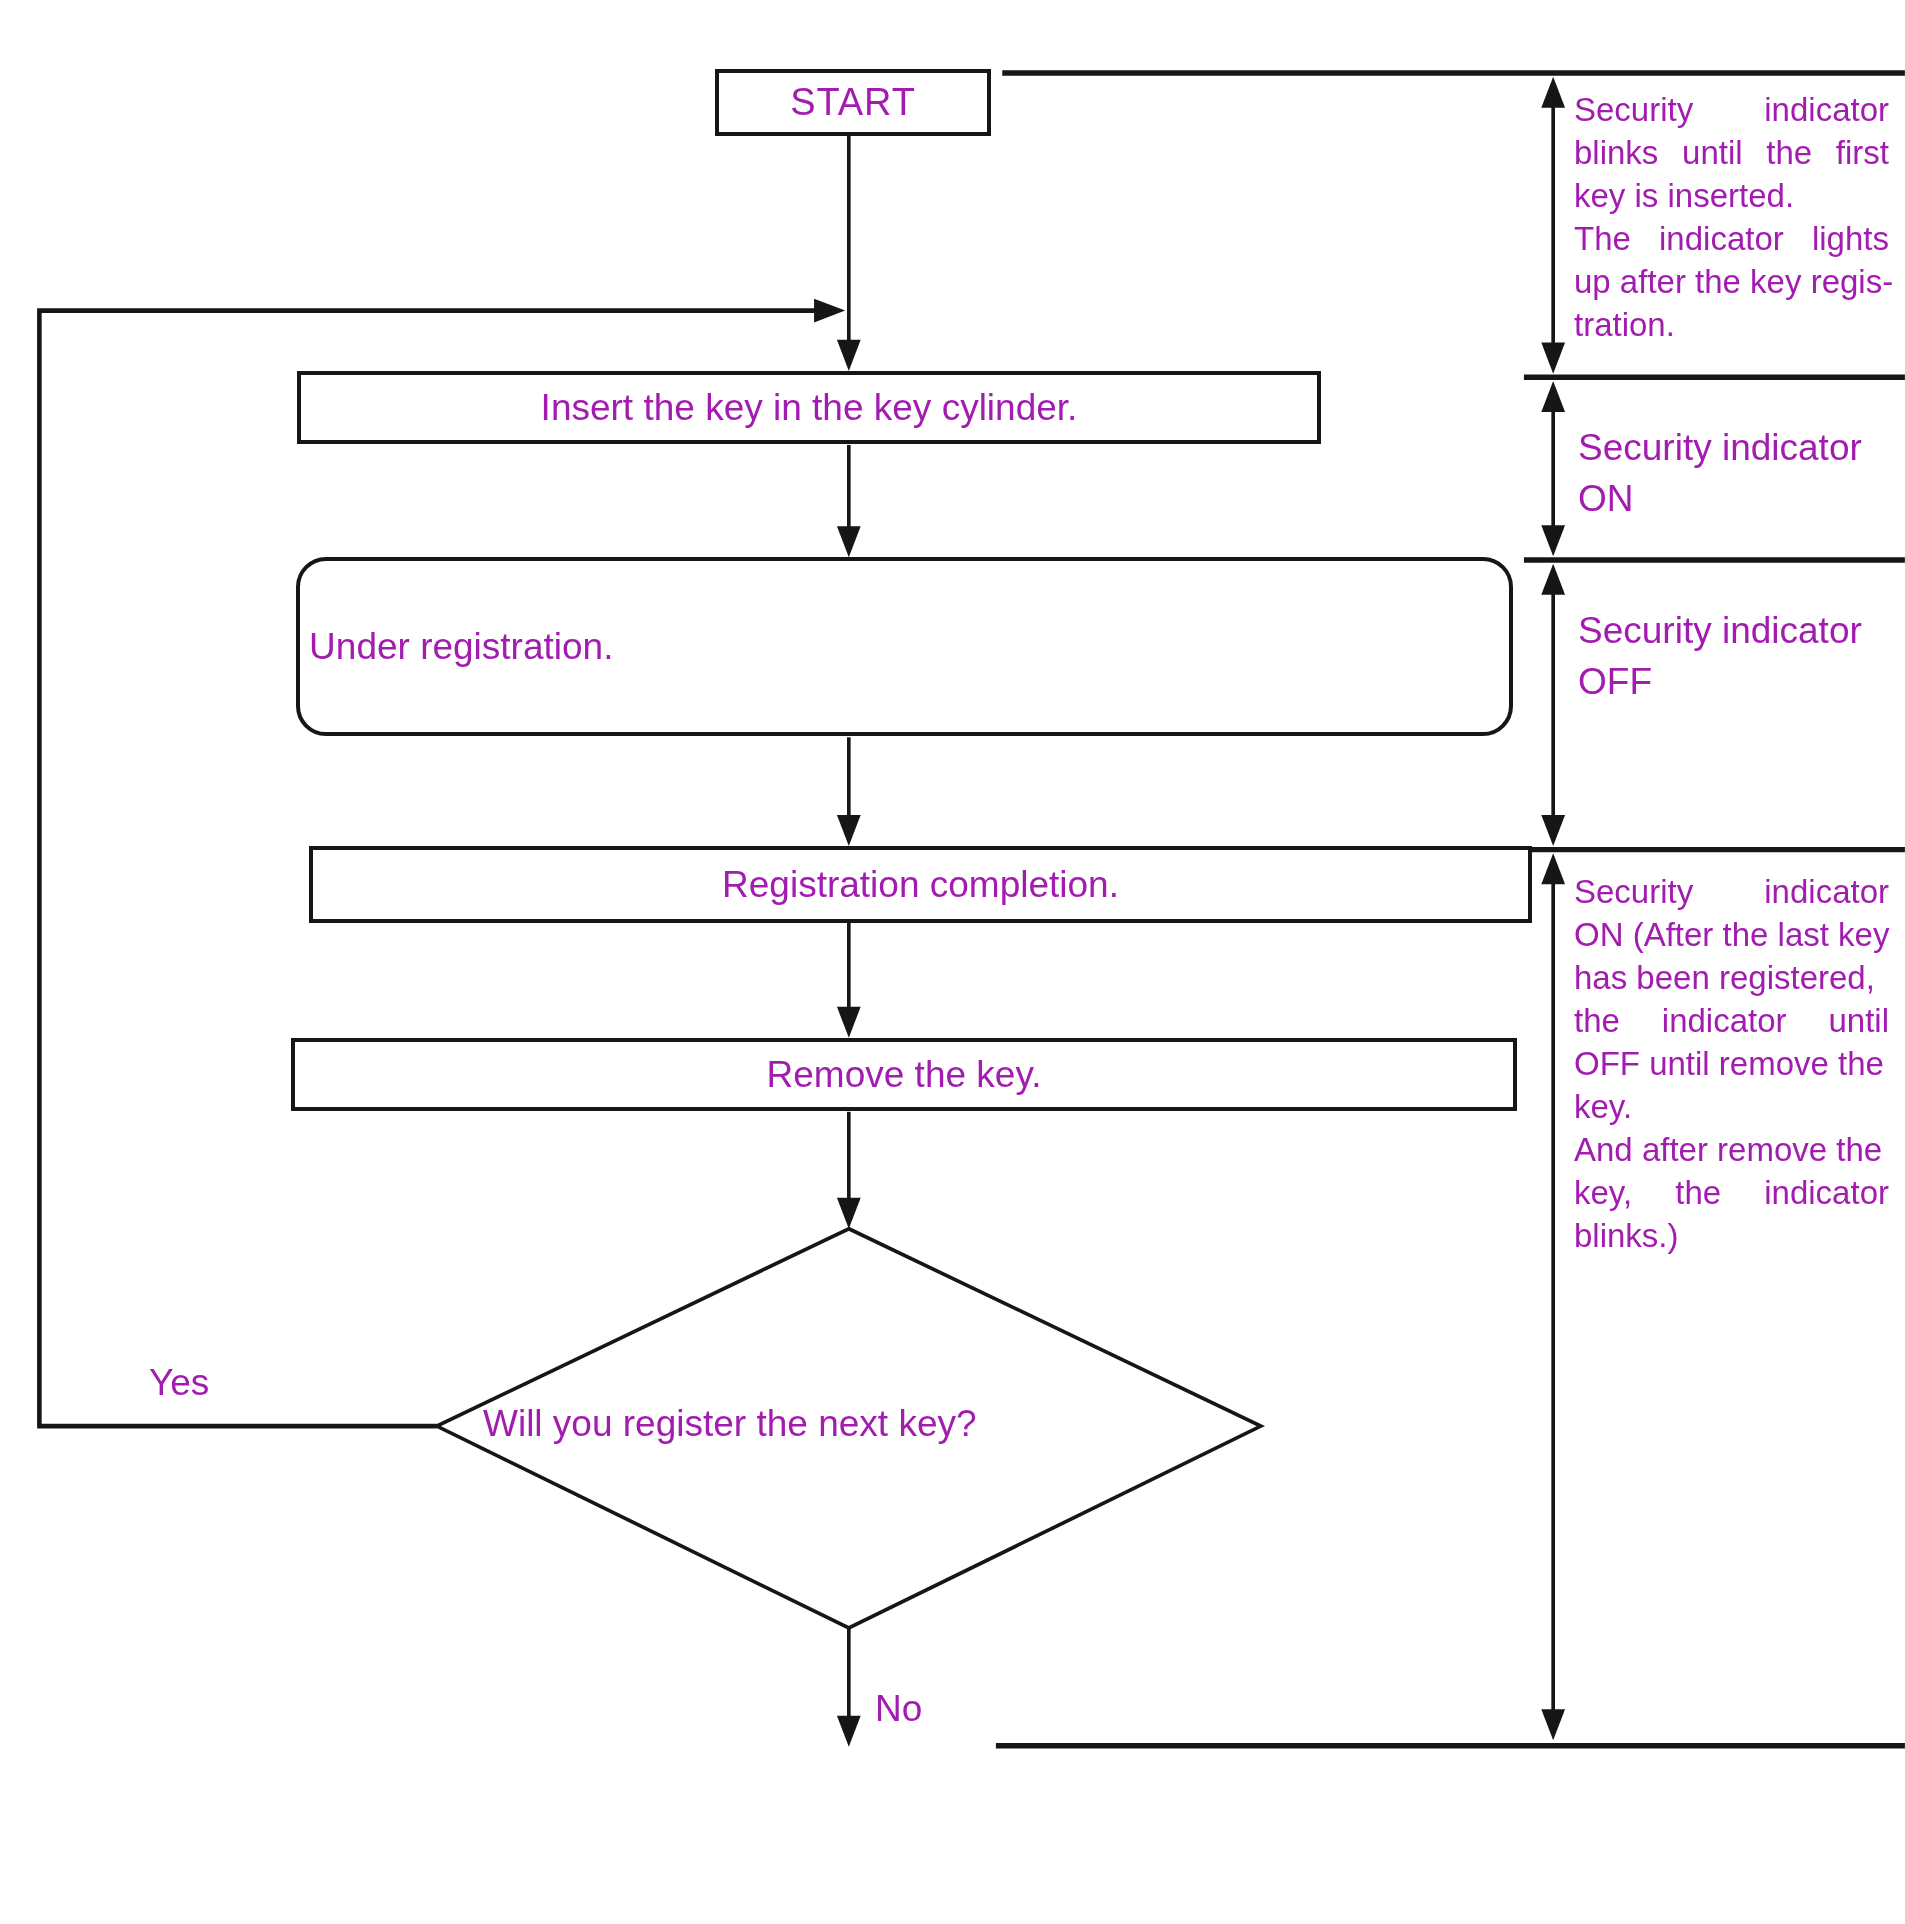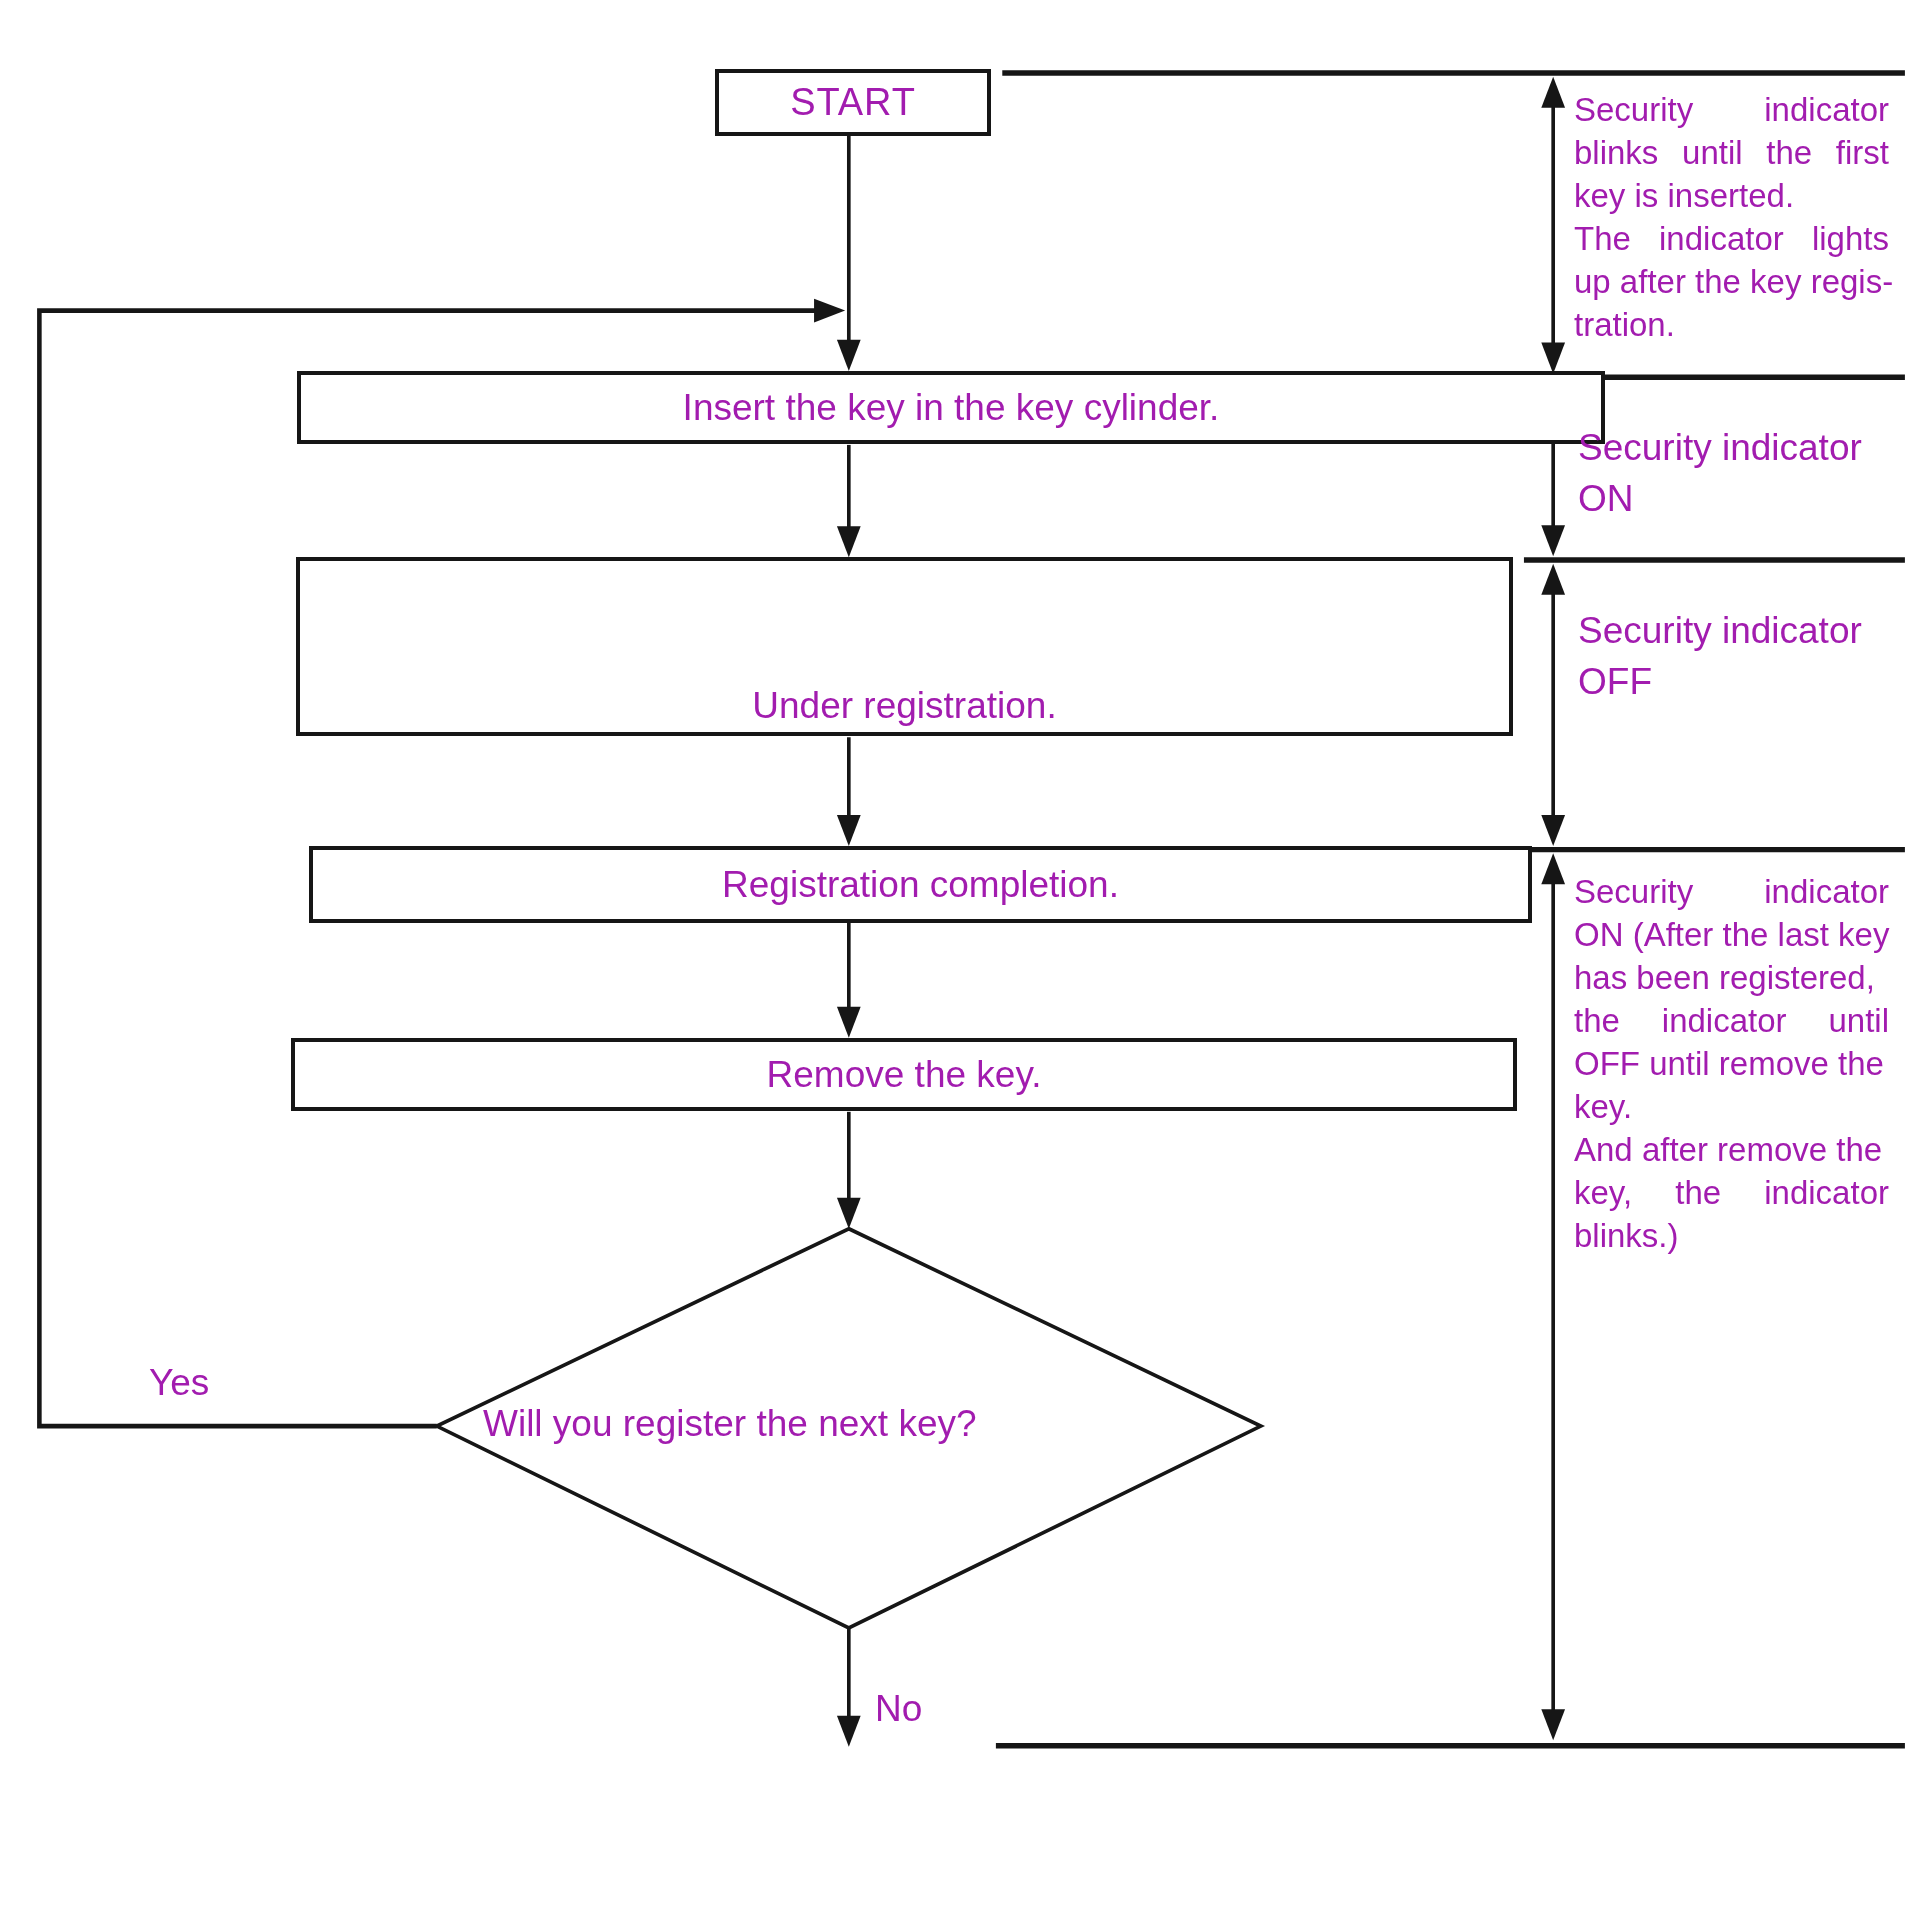--- a/index.html
+++ b/index.html
@@ -15,21 +15,21 @@
   .box{
     position:absolute;
     box-sizing:border-box;
     border:4.6px solid #161616;
     background:#fff;
     display:flex;align-items:center;justify-content:center;
     text-align:center;
     font-size:37px;
   }
   .terminal{font-size:38px;letter-spacing:0.9px;}
-  .two-line{flex-direction:column;justify-content:flex-end;padding:5.5px 9.1px;}
+  .two-line{flex-direction:row;justify-content:flex-start;padding:5.5px 9.1px;border-radius:30px;}
   .label{position:absolute;font-size:37px;white-space:nowrap;}
   .decision-label{
     position:absolute;left:483px;top:1403px;width:731px;
     text-align:left;font-size:37px;
   }
   .ann{position:absolute;width:315px;font-size:33px;line-height:43px;}
   .ann div{white-space:nowrap;}
   .ann div.j{white-space:normal;text-align:justify;text-align-last:justify;}
   .ann-big{position:absolute;font-size:37px;line-height:51px;}
   .ann-big div{white-space:nowrap;}
@@ -90,21 +90,21 @@
       <polygon points="1687,892 1713,892 1700,926"></polygon>
       <polygon points="1687,968 1713,968 1700,934"></polygon>
       <polygon points="1687,1871 1713,1871 1700,1905"></polygon>
     </g>
   </svg>
 
   <div class="box terminal" style="left:715px;top:69px;width:276px;height:67px;">
     <span>START</span>
   </div>
 
-  <div class="box" style="left:297px;top:371px;width:1308px;height:73px;">
+  <div class="box" style="left:297px;top:371px;width:1024px;height:73px;">
     <span>Insert the key in the key cylinder.</span>
   </div>
 
   <div class="box two-line" style="left:296px;top:557px;width:1217px;height:179px;">
     <span>Under registration.</span>
   </div>
 
   <div class="box" style="left:295px;top:846px;width:1223px;height:77px;margin-left:14px;">
     <span>Registration completion.</span>
   </div>

